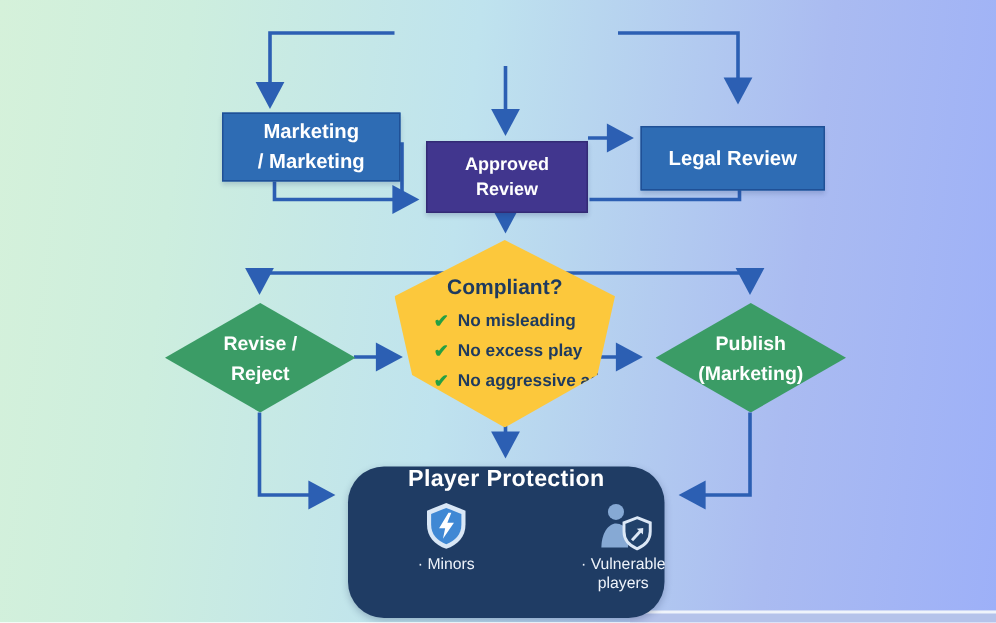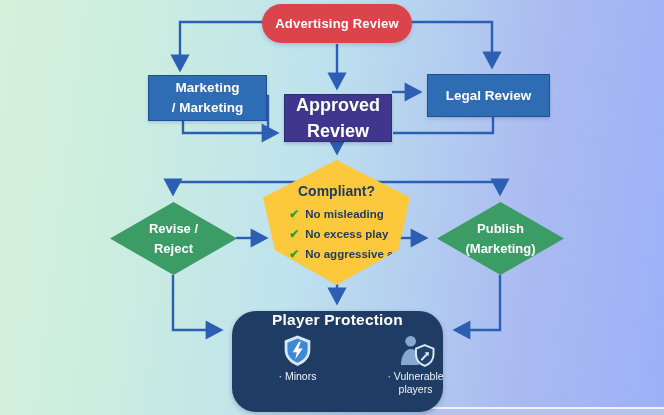--- a/index.html
+++ b/index.html
@@ -18,24 +18,24 @@
   .pill {
     left:262px; top:4px; width:150px; height:39px;
     background:#dc444b; border-radius:20px;
     font-size:13px; font-weight:700; letter-spacing:.2px;
     box-shadow:0 2px 4px rgba(40,40,90,.18);
   }
   .bluebox { background:#2e6cb4; border:1.5px solid #1f5096;
              font-size:13.5px; font-weight:700; line-height:1.45;
              box-shadow:0 2px 3px rgba(30,50,100,.18); }
   .marketing { left:128px; top:75px; width:119px; height:46px;margin-left:20px; }
-  .legal     { left:427px; top:74px; width:123px; height:43px; }
+  .legal     { left:427px; top:84px; width:123px; height:43px; }
   .purplebox { left:284px; top:94px; width:108px; height:48px;
                background:#41368e; border:1.5px solid #332a75;
-               font-size:18px; font-weight:700; line-height:1.45;
+               font-size:12px; font-weight:700; line-height:1.45;
                box-shadow:0 2px 3px rgba(30,30,90,.2); }
   .hexagon {
     left:263px; top:160px; width:147px; height:125px;
     background:#fcc83c;
     clip-path: polygon(50% 0, 100% 30%, 92% 72%, 50% 100%, 8% 72%, 0 30%);
     justify-content:flex-start; align-items:center;
     color:#1e3a5f; z-index:3;
   }
   .hex-title { margin-top:23px; text-align:center; font-size:14px; font-weight:700; }
   .hex-rows  { margin:5px 0 0 23px; }
@@ -88,23 +88,20 @@
     <path class="ln" d="M173,182 H500"></path>
     <path class="ln" d="M173,182 V193" marker-end="url(#arw)"></path>
     <path class="ln" d="M500,182 V193" marker-end="url(#arw)"></path>
     <path class="ln" d="M236,238 H265" marker-end="url(#arw)"></path>
     <path class="ln" d="M399,238 H425" marker-end="url(#arw)"></path>
     <path class="ln" d="M173,275 V330 H220" marker-end="url(#arw)"></path>
     <path class="ln" d="M500,275 V330 H456" marker-end="url(#arw)"></path>
     <path class="ln" d="M337,284 V302" marker-end="url(#arw)"></path>
   </svg>
 
-  <div class="node pill">
-    <span>Advertising Review</span>
-  </div>
 
   <div class="node bluebox marketing">
     <span>
       <span class="l2">Marketing</span>
       <span class="l2">/ Marketing</span>
     </span>
   </div>
 
   <div class="node bluebox legal">
     <span>Legal Review</span>

